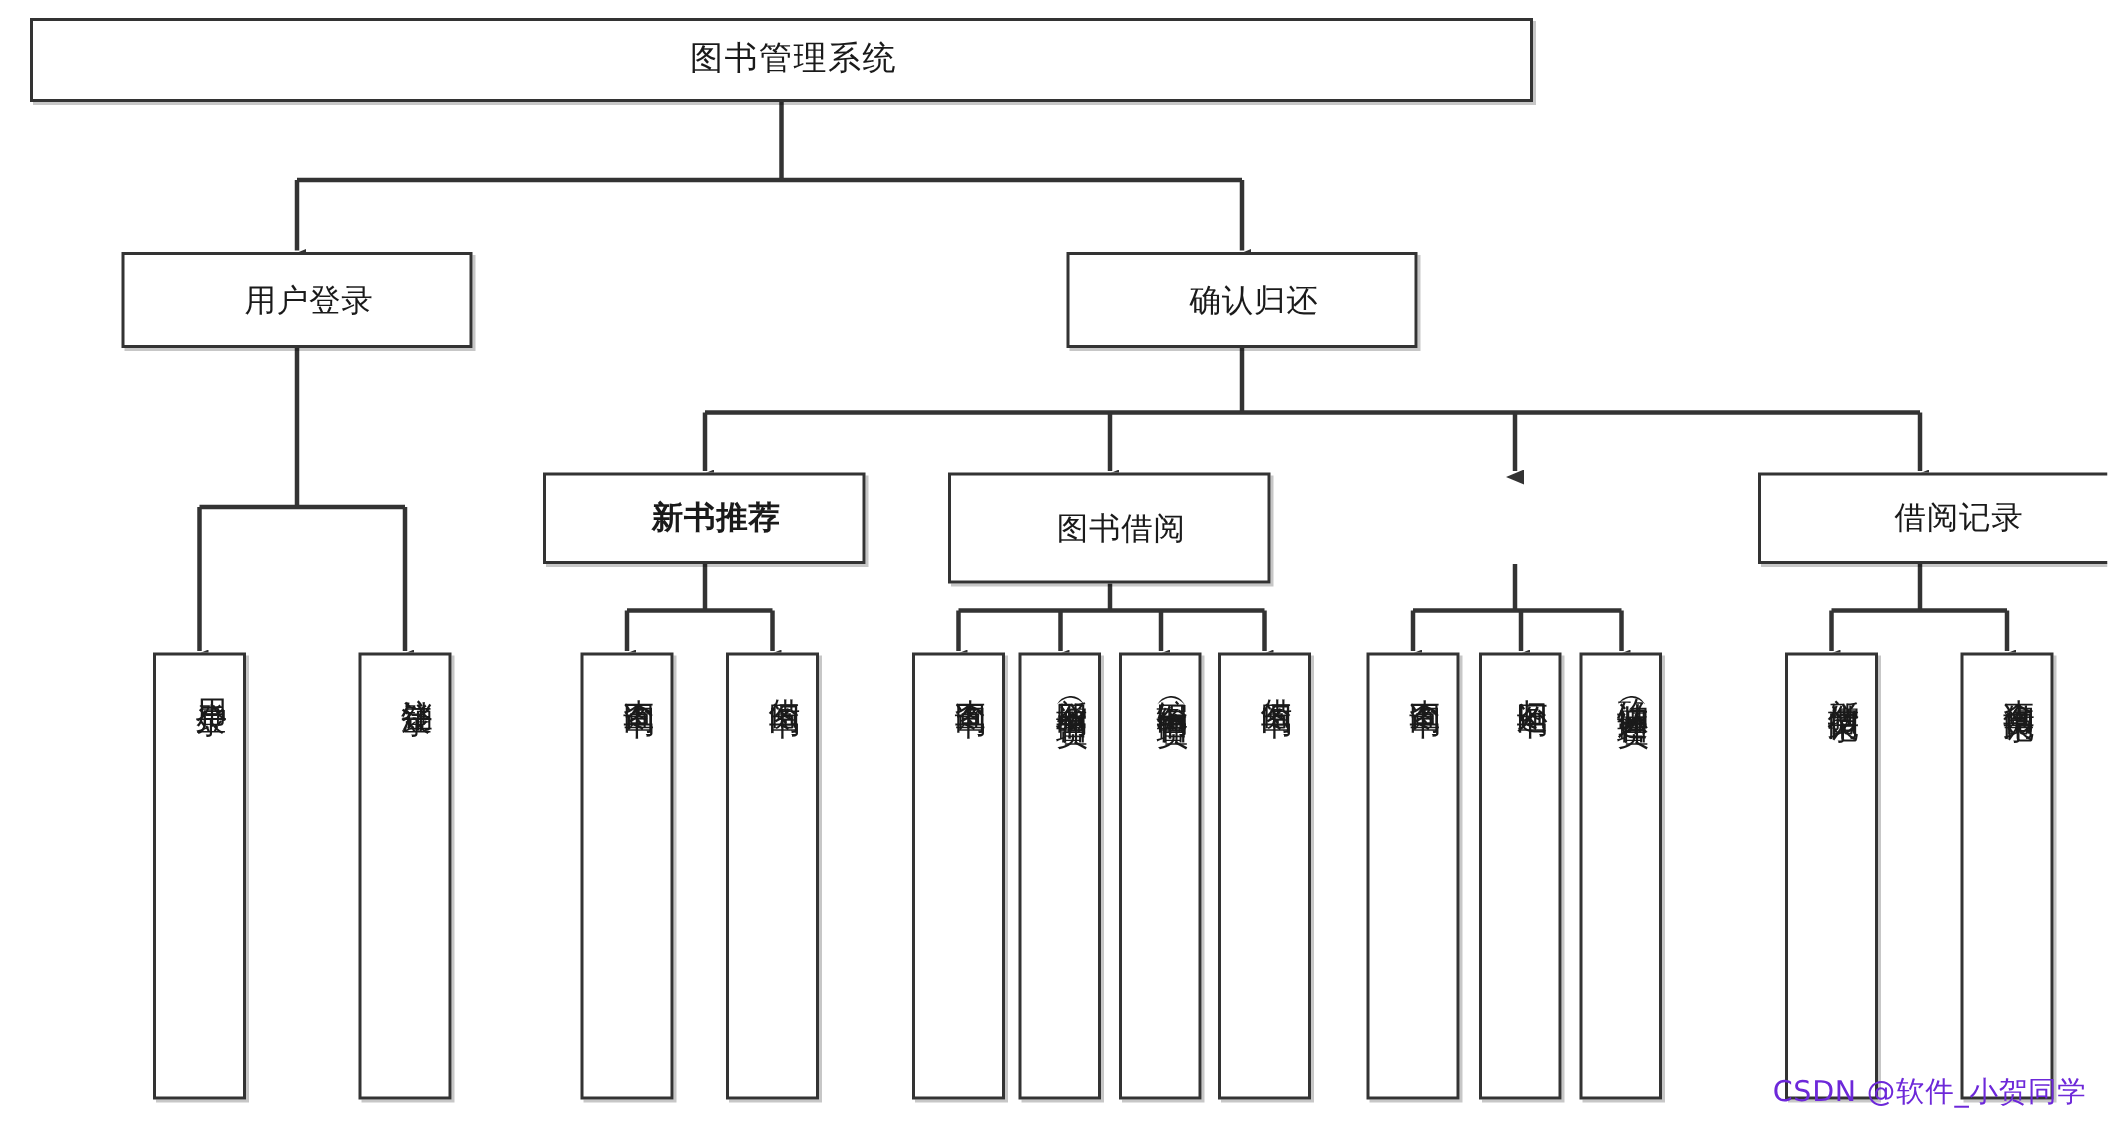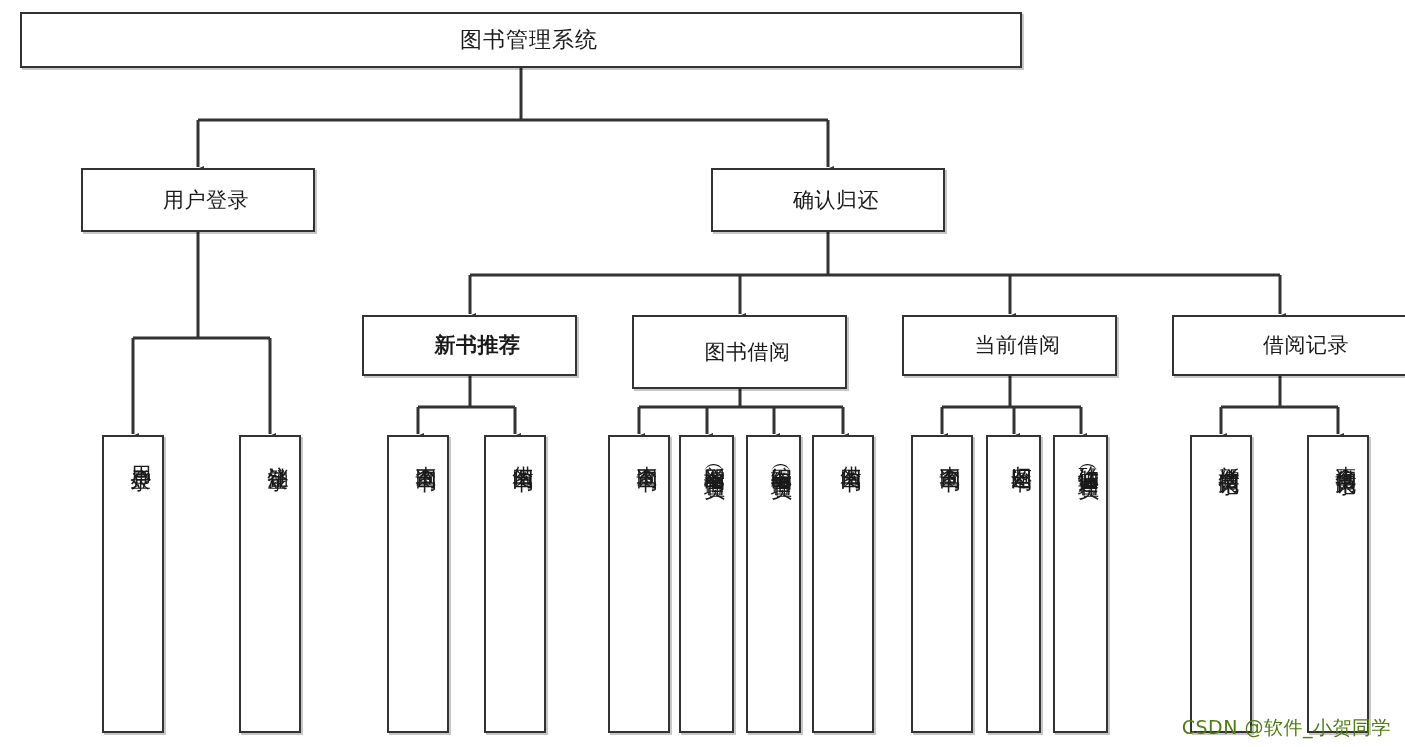--- a/index.html
+++ b/index.html
@@ -64,21 +64,21 @@
     line-height: 1.05;
     letter-spacing: 2px;
     white-space: normal;
     max-height: 100%;
   }
   .watermark {
     position: absolute;
     right: 14px;
     bottom: 6px;
     font-size: 19px;
-    color: #4d7c0f;
+    color: #6d28d9;
     letter-spacing: 0.5px;
     z-index: 3;
     white-space: nowrap;
   }
 </style>
 </head>
 <body>
 
 <div id="canvas">
 
@@ -135,23 +135,20 @@
   <div class="node horiz" id="n-book-manage" style="left: 711px; top: 168px; width: 234px; height: 64px;">
     <span class="label">确认归还</span>
   </div>
 
   <div class="node horiz" id="n-new-book-rec" style="left: 362px; top: 315px; width: 215px; height: 61px; font-weight: bold;">
     <span class="label">新书推荐</span>
   </div>
   <div class="node horiz" id="n-book-borrow" style="left: 632px; top: 315px; width: 215px; height: 74px;">
     <span class="label">图书借阅</span>
   </div>
-  <div class="node horiz" id="n-current-borrow" style="left: 902px; top: 315px; width: 215px; height: 61px;">
-    <span class="label">当前借阅</span>
-  </div>
   <div class="node horiz" id="n-borrow-record" style="left: 1172px; top: 315px; width: 252px; height: 61px;">
     <span class="label">借阅记录</span>
   </div>
 
   <div class="node vert" id="n-leaf-user-login" style="left: 102px; top: 435px; width: 62px; height: 298px;">
     <span class="label">用户登录</span>
   </div>
   <div class="node vert" id="n-leaf-user-logout" style="left: 239px; top: 435px; width: 62px; height: 298px;">
     <span class="label">注销登录</span>
   </div>

